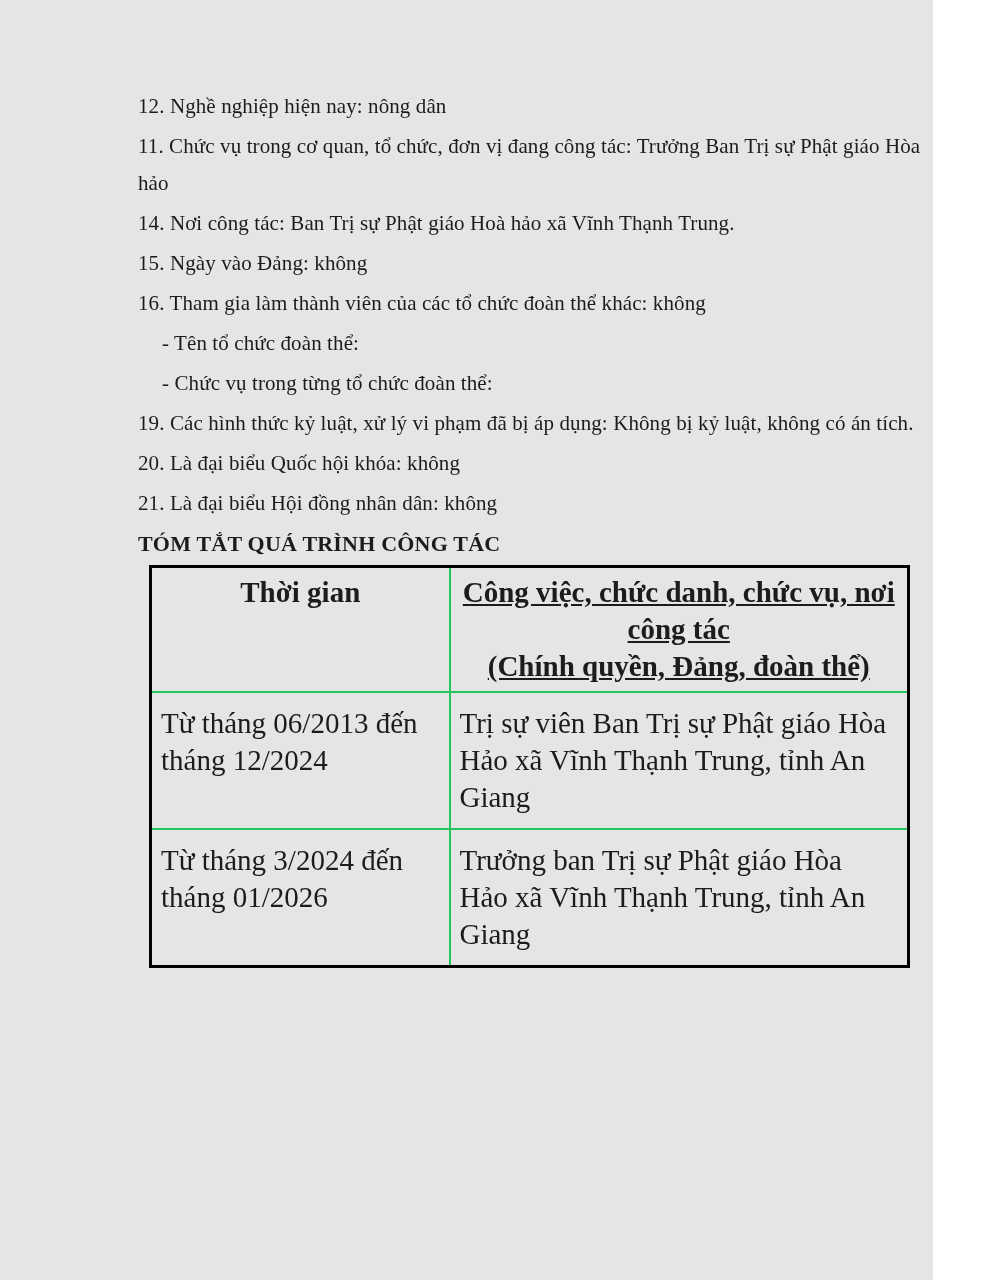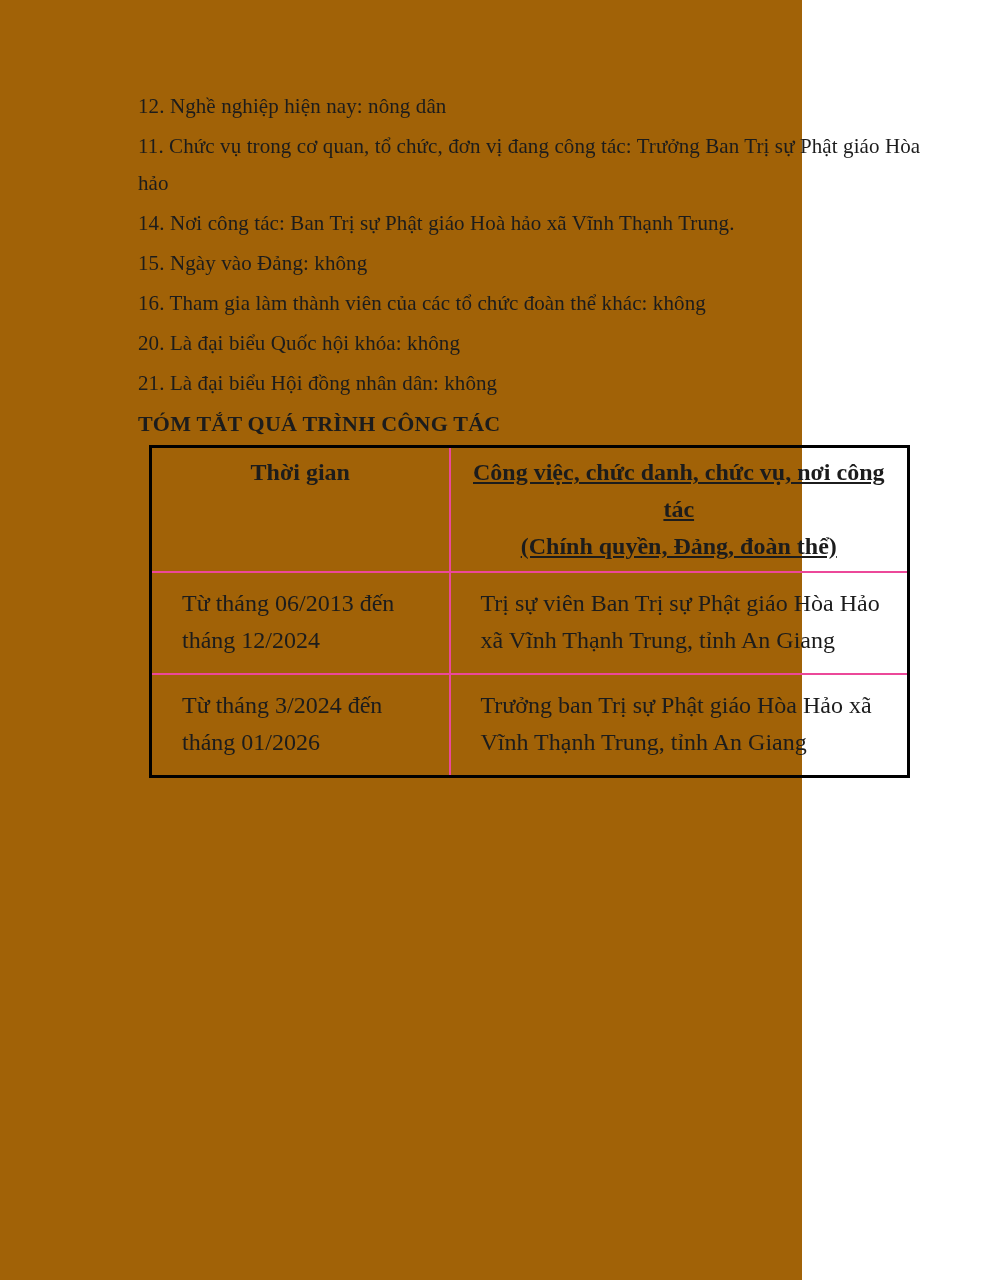--- a/index.html
+++ b/index.html
@@ -9,24 +9,24 @@
   }
   body {
     width: 989px;
     height: 1280px;
     font-family: "Liberation Serif", "DejaVu Serif", serif;
     color: #1c1c1c;
     overflow: hidden;
   }
   .page {
     box-sizing: border-box;
-    width: 802px;
+    width: 933px;
     height: 1280px;
     padding: 88px 68px 0 138px;
-    background: #a16207;
+    background: #e5e5e5;
   }
   .content {
     width: 783px;
   }
   p.item {
     margin: 0 0 3px 0;
     font-size: 21px;
     line-height: 37px;
     text-align: left;
     letter-spacing: 0.1px;
@@ -43,55 +43,58 @@
   }
   table.work-table {
     width: 758px;
     margin: 0 auto;
     border-collapse: collapse;
     border: 3px solid #000000;
     table-layout: fixed;
   }
   table.work-table th,
   table.work-table td {
-    border: 2px solid #ec4899;
+    border: 2px solid #22c55e;
     vertical-align: top;
-    font-size: 24px;
+    font-size: 29px;
     line-height: 37px;
   }
   table.work-table th {
     font-weight: bold;
     text-align: center;
     padding: 6px 10px 6px 10px;
     height: 80px;
     box-sizing: border-box;
     white-space: pre-line;
   }
   table.work-table th.col-time { width: 299px; }
   table.work-table th.col-work { width: 459px; text-decoration: underline; }
   table.work-table td {
     font-weight: normal;
     text-align: left;
-    padding: 12px 14px 12px 30px;
+    padding: 12px 14px 12px 9px;
     height: 102px;
     box-sizing: border-box;
     margin-left: 44px;
   }
 </style>
 </head>
 <body>
 
 <div class="page">
   <div class="content">
 
     <p class="item">12. Nghề nghiệp hiện nay: nông dân</p>
     <p class="item">11. Chức vụ trong cơ quan, tổ chức, đơn vị đang công tác: Trưởng Ban Trị sự Phật giáo Hòa hảo</p>
     <p class="item">14. Nơi công tác: Ban Trị sự Phật giáo Hoà hảo xã Vĩnh Thạnh Trung.</p>
     <p class="item">15. Ngày vào Đảng: không</p>
     <p class="item">16. Tham gia làm thành viên của các tổ chức đoàn thể khác: không</p>
+    <p class="item sub">- Tên tổ chức đoàn thể:</p>
+    <p class="item sub">- Chức vụ trong từng tổ chức đoàn thể:</p>
+    <p class="item">19. Các hình thức kỷ luật, xử lý vi phạm đã bị áp dụng: Không bị kỷ luật, không có án tích.</p>
     <p class="item">20. Là đại biểu Quốc hội khóa: không</p>
     <p class="item">21. Là đại biểu Hội đồng nhân dân: không</p>
 
     <h2 class="section-title">TÓM TẮT QUÁ TRÌNH CÔNG TÁC</h2>
 
     <table class="work-table">
       <thead>
         <tr>
           <th class="col-time">Thời gian</th>
           <th class="col-work">Công việc, chức danh, chức vụ, nơi công tác

